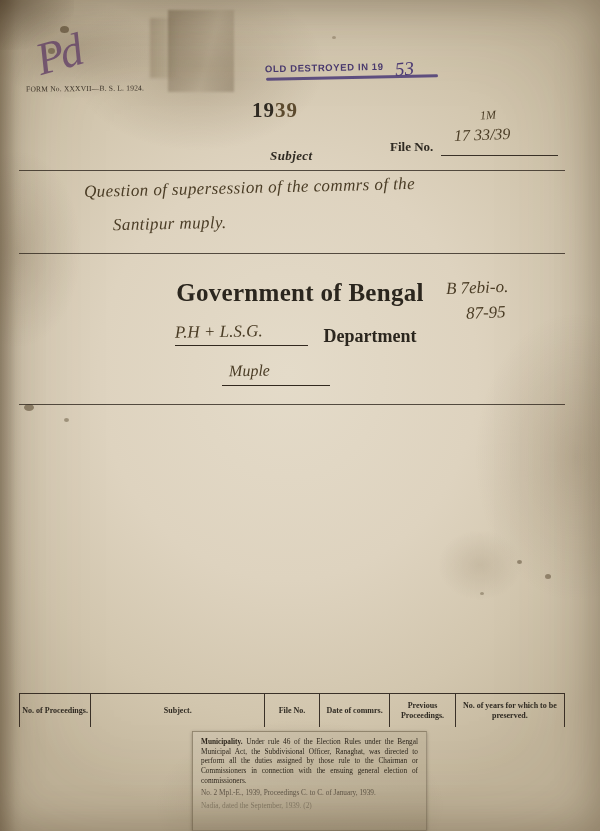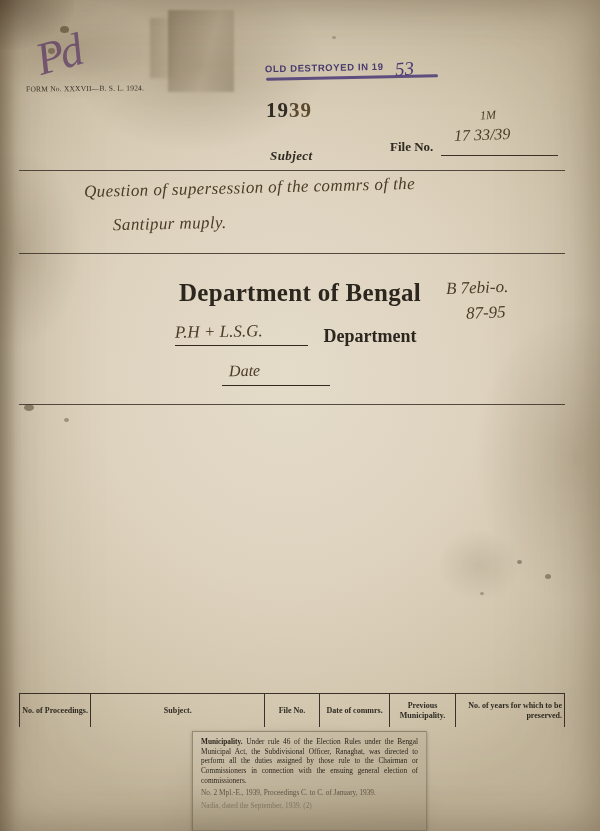--- a/index.html
+++ b/index.html
@@ -104,21 +104,21 @@
     font-family: "Liberation Serif", serif;
     font-size: 7.5px;
     letter-spacing: 0.2px;
     color: #3b3228;
     transform: rotate(-0.6deg);
     white-space: nowrap;
   }
 
   .year {
     position: absolute;
-    left: 266px; top: 98px;
+    left: 252px; top: 98px;
     font-family: "Liberation Serif", serif;
     font-size: 21px;
     font-weight: bold;
     color: #2f2a22;
     letter-spacing: 1px;
   }
   .year .typed {
     font-family: "Liberation Serif", serif;
     color: #5c4a2e;
   }
@@ -380,30 +380,30 @@
   <div class="hand" id="hand-initials">Pd</div>
   <div class="hand" id="hand-fileno-sup">1M</div>
   <div class="hand" id="hand-fileno">17 33/39</div>
   <div class="hand" id="hand-subject-1">Question of supersession of the commrs of the</div>
   <div class="hand" id="hand-subject-2">Santipur muply.</div>
 
   <div class="rule" style="left:19px;top:170px;width:546px;"></div>
   <div class="rule" style="left:19px;top:253px;width:546px;"></div>
   <div class="rule" style="left:19px;top:404px;width:546px;"></div>
 
-  <div class="govt-title">Department of Bengal</div>
+  <div class="govt-title">Government of Bengal</div>
 
   <div class="blank-rule-dept"></div>
   <div class="dept-row">
     <span style="display:inline-block;width:140px;"></span><span>Department</span>
   </div>
   <div class="hand" id="hand-dept">P.H + L.S.G.</div>
 
   <div class="blank-rule-branch"></div>
-  <div class="hand" id="hand-branch">Date</div>
+  <div class="hand" id="hand-branch">Muple</div>
 
   <div class="hand" id="hand-side-1">B 7ebi-o.</div>
   <div class="hand" id="hand-side-2">87-95</div>
 
   <div id="table-wrap">
     <table>
       <tbody>
           <tr>
         <th style="width:13%;">
           <span>No. of Proceedings.</span>
@@ -411,23 +411,23 @@
         <th style="width:32%;">
           <span>Subject.</span>
         </th>
         <th style="width:10%;">
           <span>File No.</span>
         </th>
         <th style="width:13%;">
           <span>Date of commrs.</span>
         </th>
         <th style="width:12%;">
-          <span>Previous Municipality.</span>
-        </th>
-        <th style="width:20%;text-align:right;">
+          <span>Previous Proceedings.</span>
+        </th>
+        <th style="width:20%;">
           <span>No. of years for which to be preserved.</span>
         </th>
       </tr>
     </tbody>
       </table>
   </div>
 
   <div id="slip">
     <p>
       <span class="slip-head">Municipality.</span>

